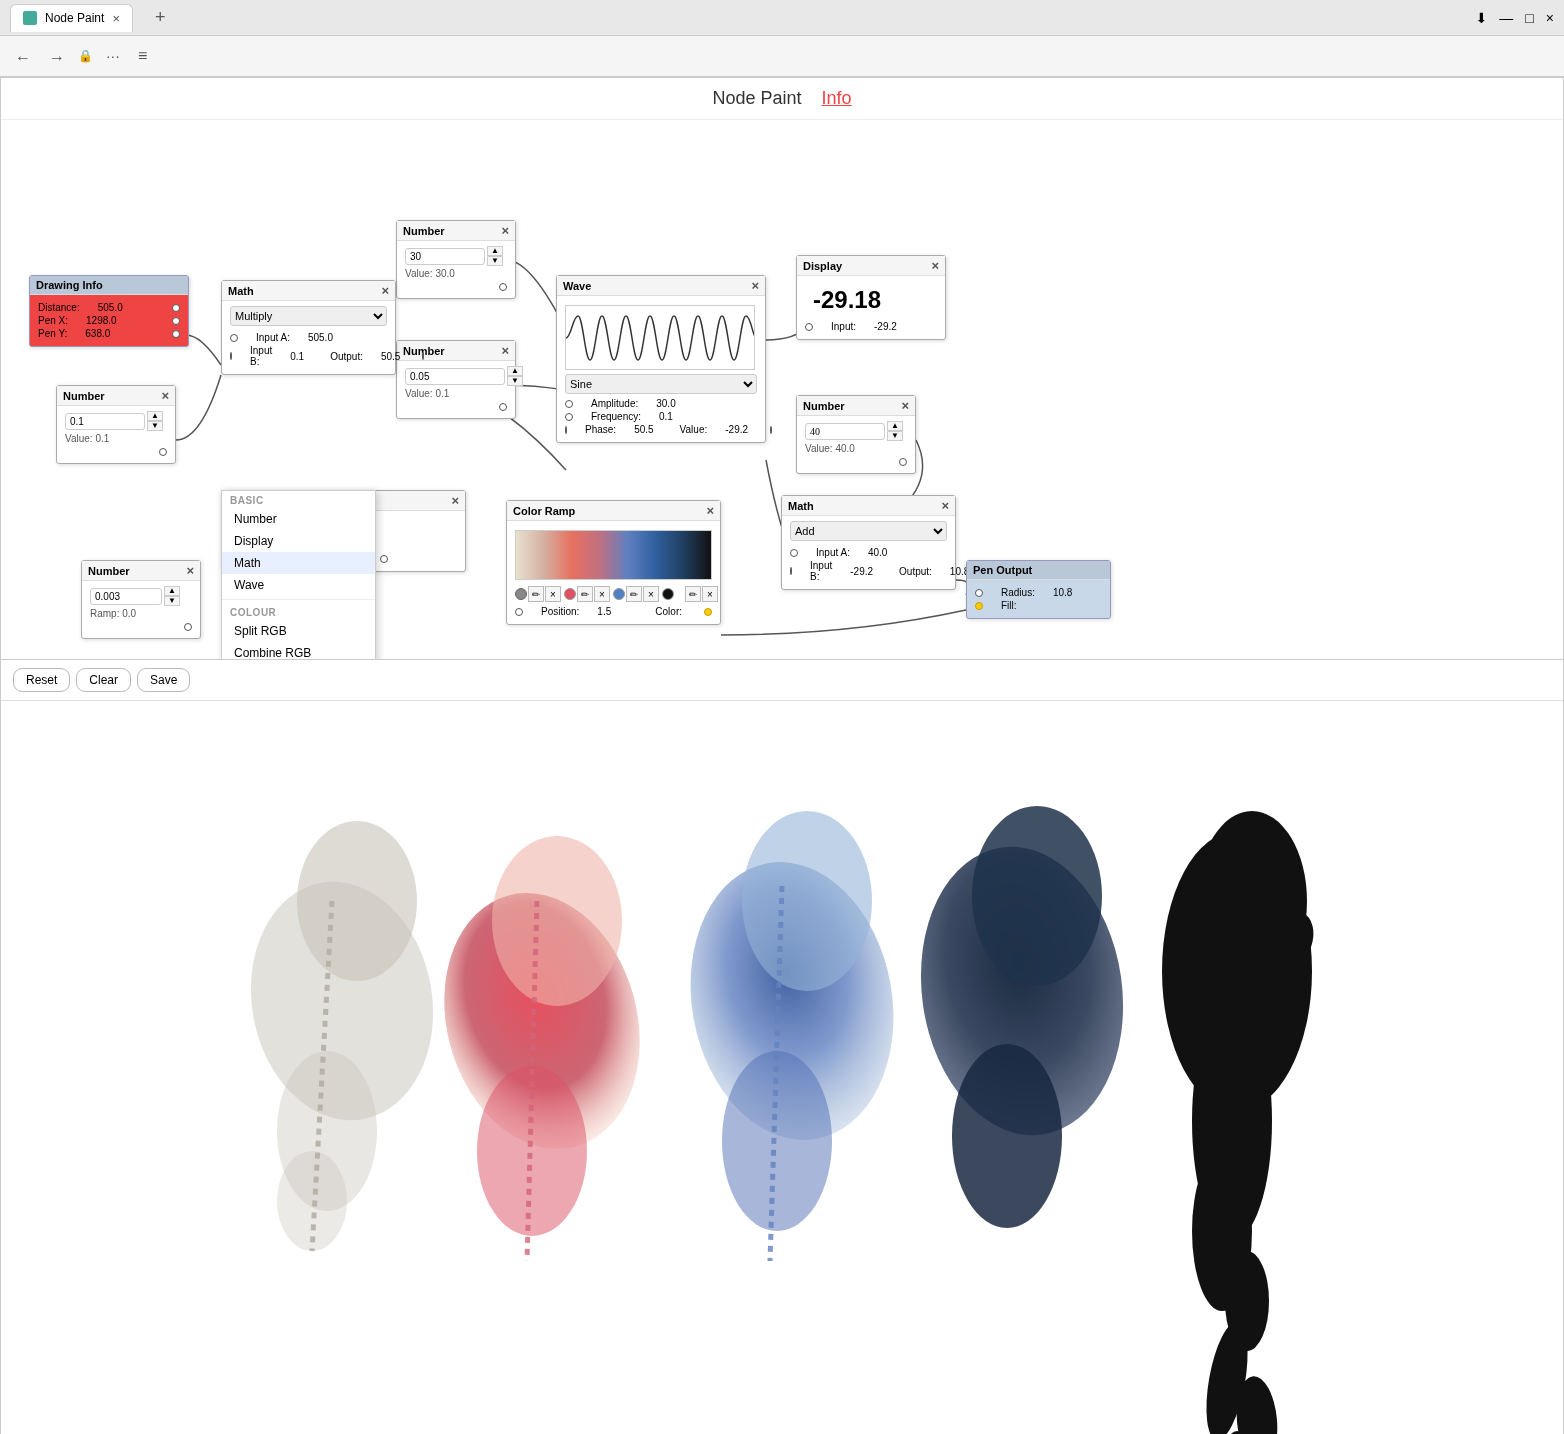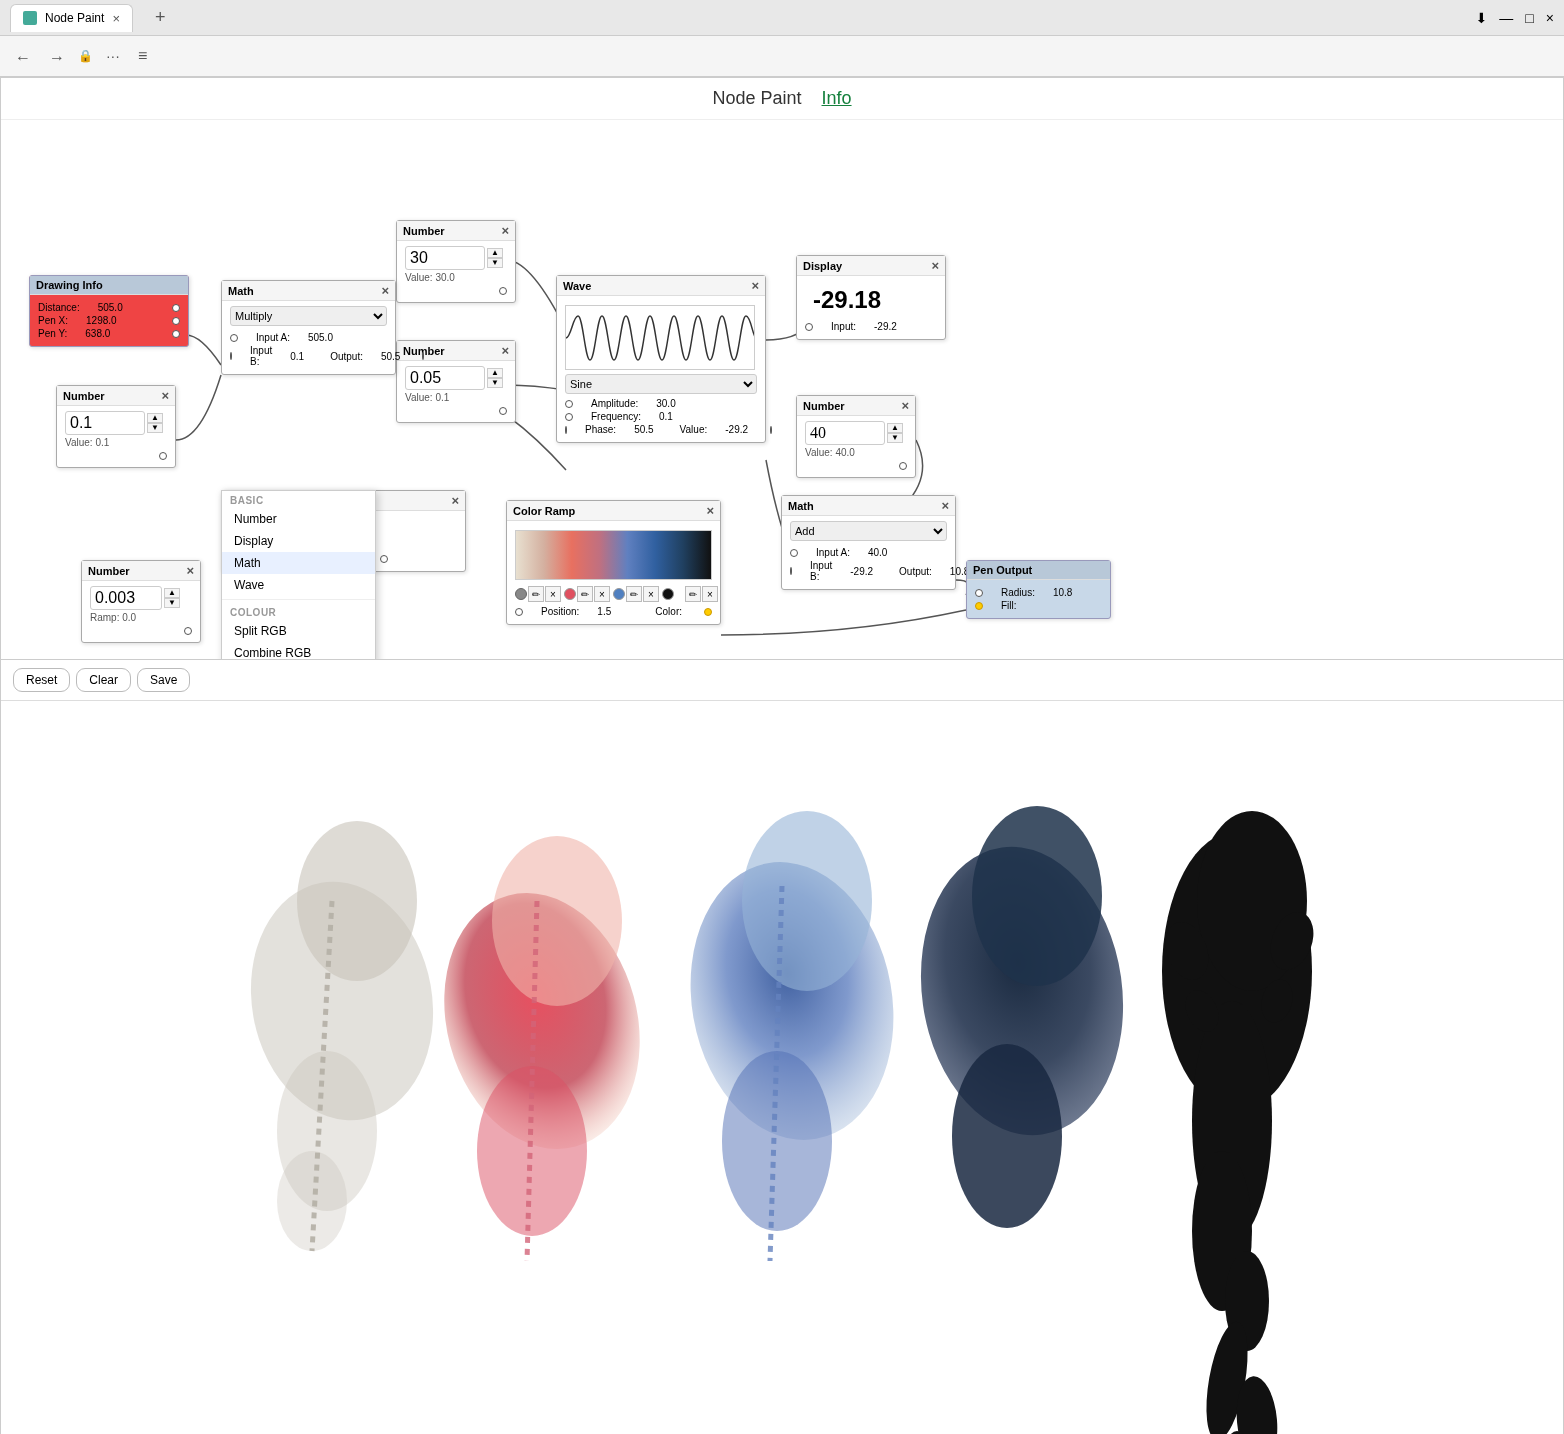--- a/index.html
+++ b/index.html
@@ -94,21 +94,21 @@
     
     .app-header {
       text-align: center;
       padding: 10px;
       font-size: 18px;
       color: #333;
       border-bottom: 1px solid #eee;
       background: white;
     }
     .app-header a {
-      color: #15803d;
+      color: #ef4444;
       cursor: pointer;
       text-align: center;
     }
 
     
     .node-canvas {
       position: relative;
       width: 100%;
       height: 540px;
       background: white;
@@ -140,21 +140,21 @@
       color: #666;
       font-size: 13px;
     }
     .node-body {
       padding: 5px 8px;
     }
     .node-input {
       border: 1px solid #ccc;
       border-radius: 3px;
       padding: 2px 4px;
-      font-size: 16px;
+      font-size: 10px;
       width: 70px;
     }
     .node-select {
       border: 1px solid #ccc;
       border-radius: 3px;
       padding: 2px 0;
       font-size: 11px;
       width: 100%;
     }
     .node-value {
@@ -468,21 +468,21 @@
       </div>
     </div>
 
     <div class="node-box number-box-2">
       <div class="node-header">
         <span>Number</span>
         <span class="close-x node-close">×</span>
       </div>
       <div class="node-body">
         <div class="number-spinner-container">
-          <input class="node-input" type="text" value="0.05" style="width: 80px;">
+          <input class="node-input" type="text" value="0.05" style="width: 100px;">
           <div class="spinner-btns">
             <div class="spinner-btn">▲</div>
             <div class="spinner-btn">▼</div>
           </div>
         </div>
         <div class="node-value">Value: 0.1</div>
         <div style="text-align:right; margin-top:2px;">
           <span class="port-dot"></span>
         </div>
       </div>

